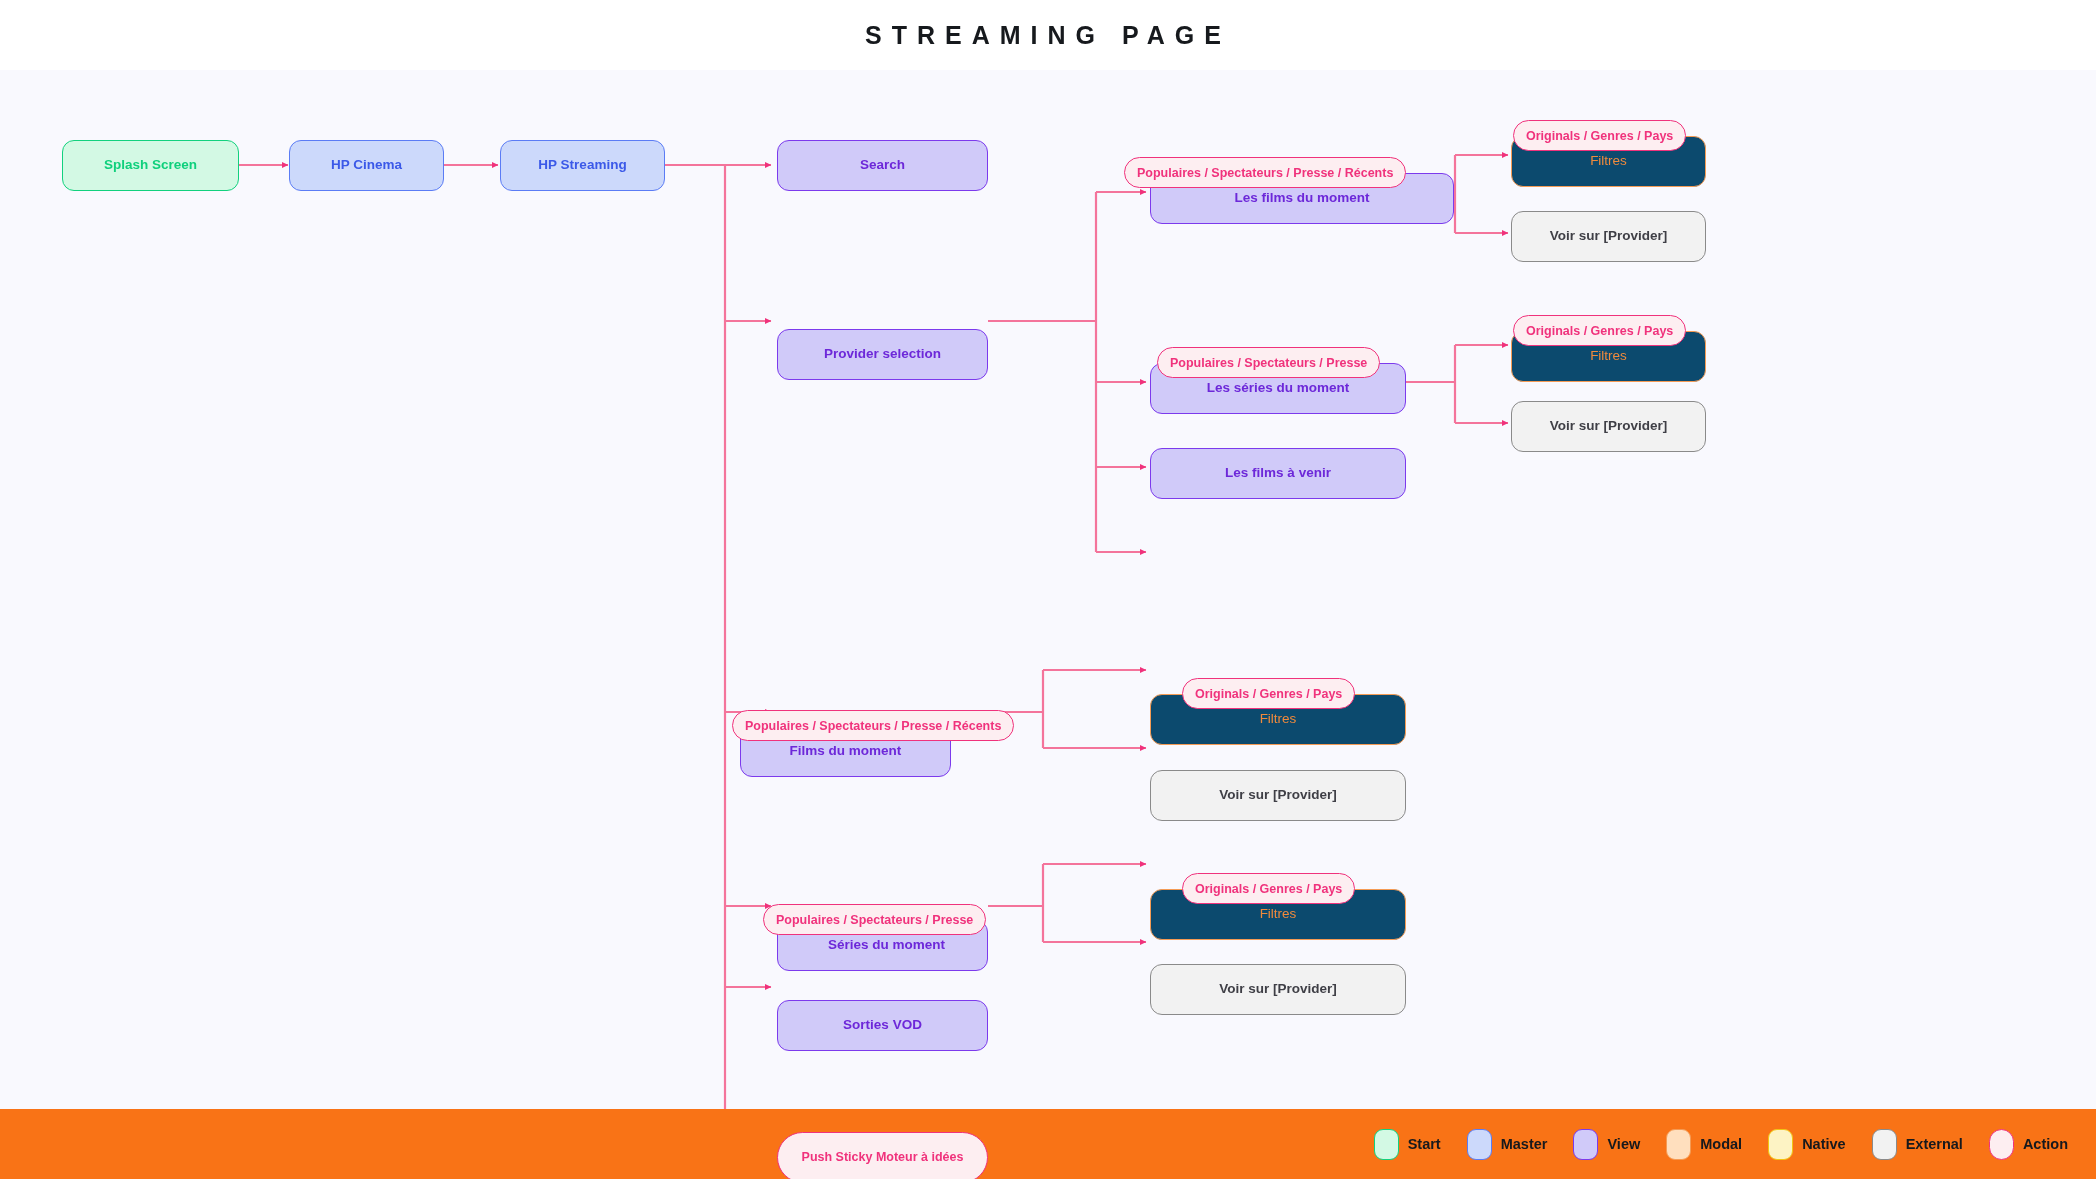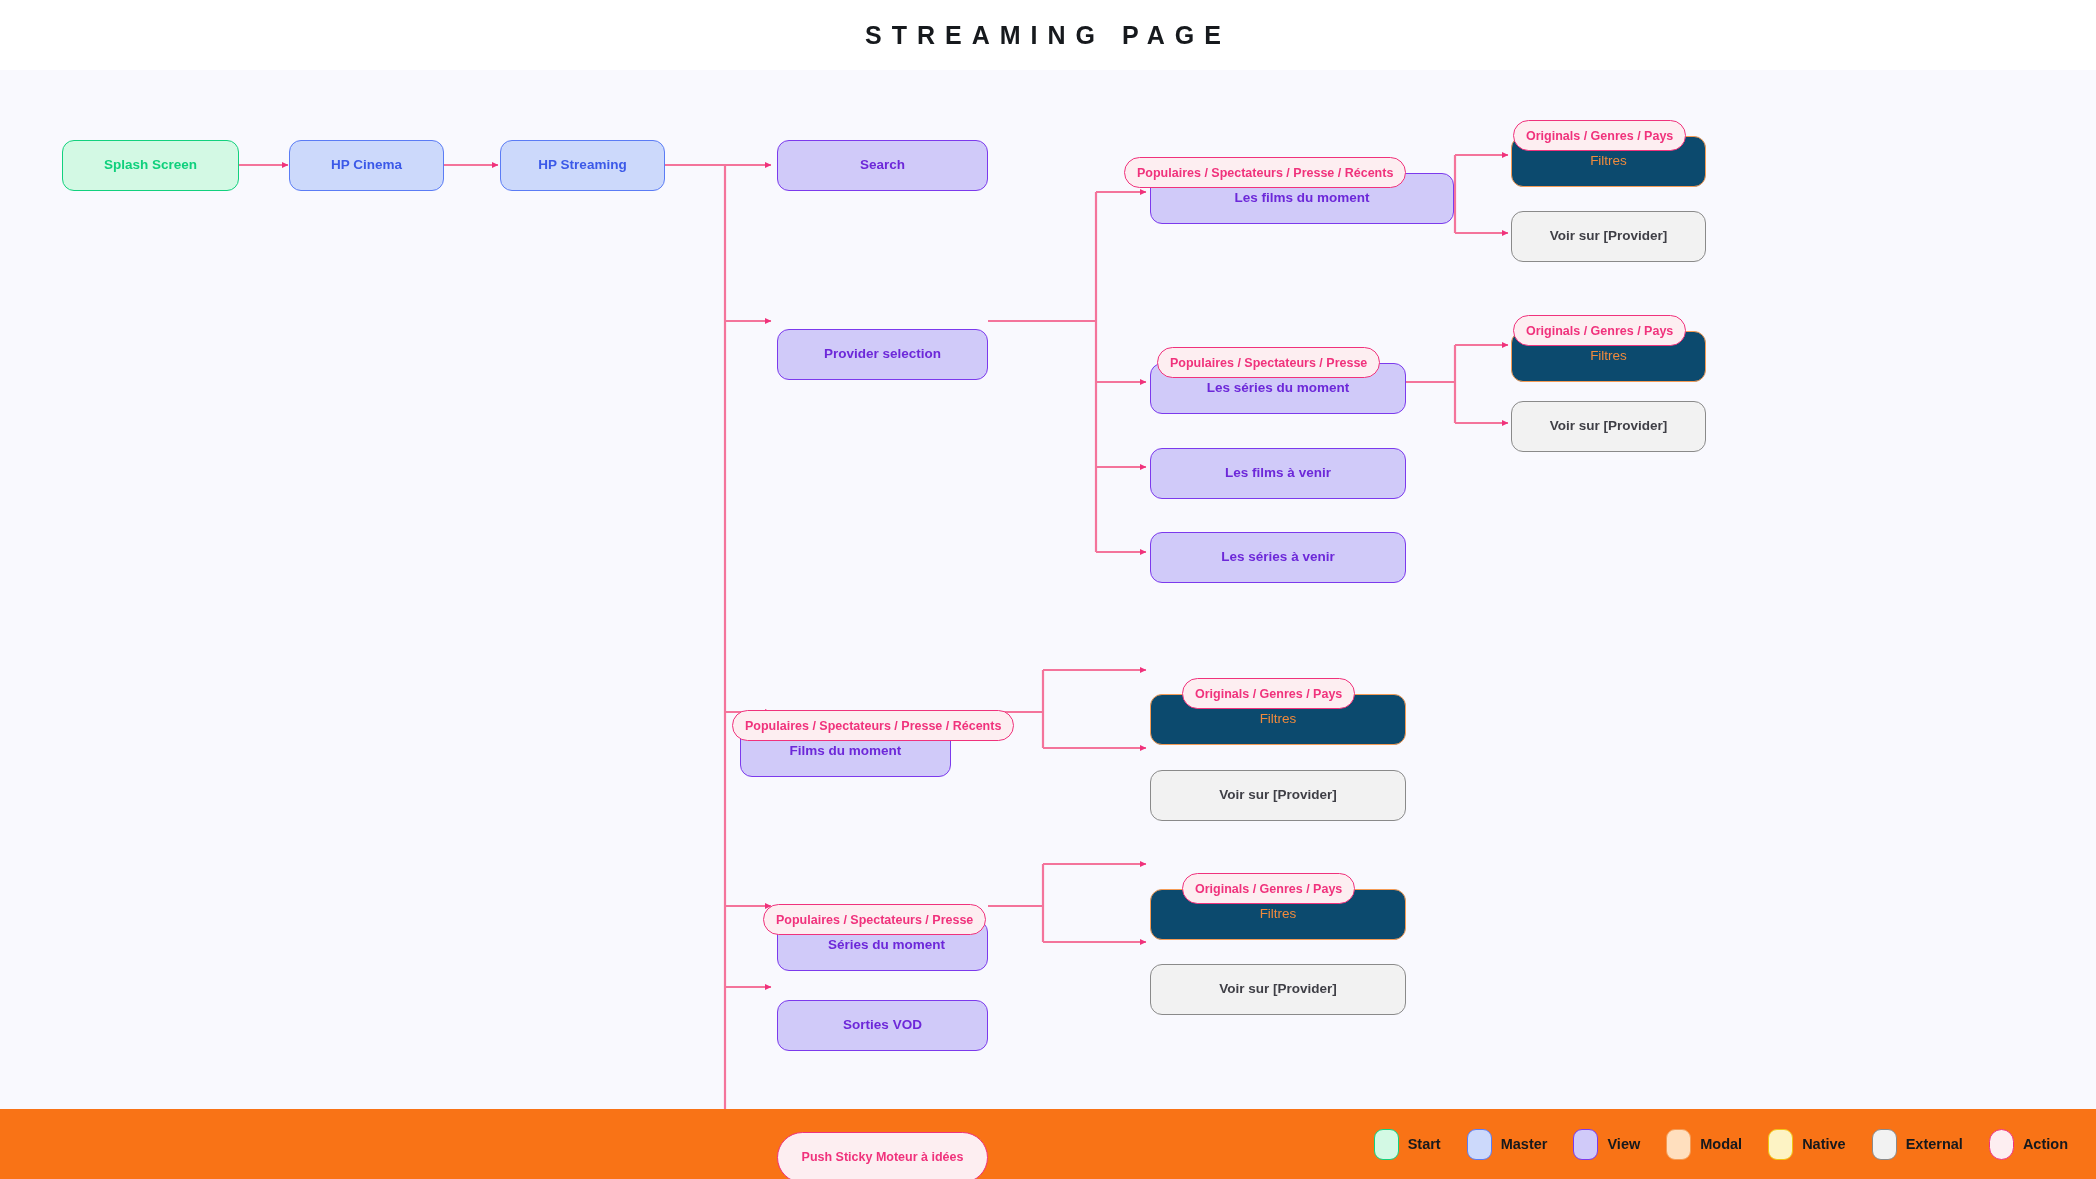--- a/index.html
+++ b/index.html
@@ -144,21 +144,20 @@
   <div class="node n-view" style="left:777px;top:217px;width:211px;height:51px;margin-top:42px;">Provider selection</div>
 
   <div class="pill" style="left:1124px;top:87px;">Populaires / Spectateurs / Presse / Récents</div>
   <div class="node n-view" style="left:1150px;top:103px;width:304px;height:51px;">Les films du moment</div>
 
   <div class="pill" style="left:1157px;top:277px;">Populaires / Spectateurs / Presse</div>
   <div class="node n-view" style="left:1150px;top:293px;width:256px;height:51px;">Les séries du moment</div>
 
   <div class="node n-view" style="left:1150px;top:378px;width:256px;height:51px;">Les films à venir</div>
 
-  <div class="node n-view" style="left:1150px;top:462px;width:256px;height:51px;">Les séries à venir</div>
 
   <div class="pill" style="left:1513px;top:50px;">Originals / Genres / Pays</div>
   <div class="node n-modal" style="left:1511px;top:66px;width:195px;height:51px;">Filtres</div>
 
   <div class="node n-external" style="left:1511px;top:141px;width:195px;height:51px;">Voir sur [Provider]</div>
 
   <div class="pill" style="left:1513px;top:245px;">Originals / Genres / Pays</div>
   <div class="node n-modal" style="left:1511px;top:261px;width:195px;height:51px;">Filtres</div>
 
   <div class="node n-external" style="left:1511px;top:331px;width:195px;height:51px;">Voir sur [Provider]</div>

